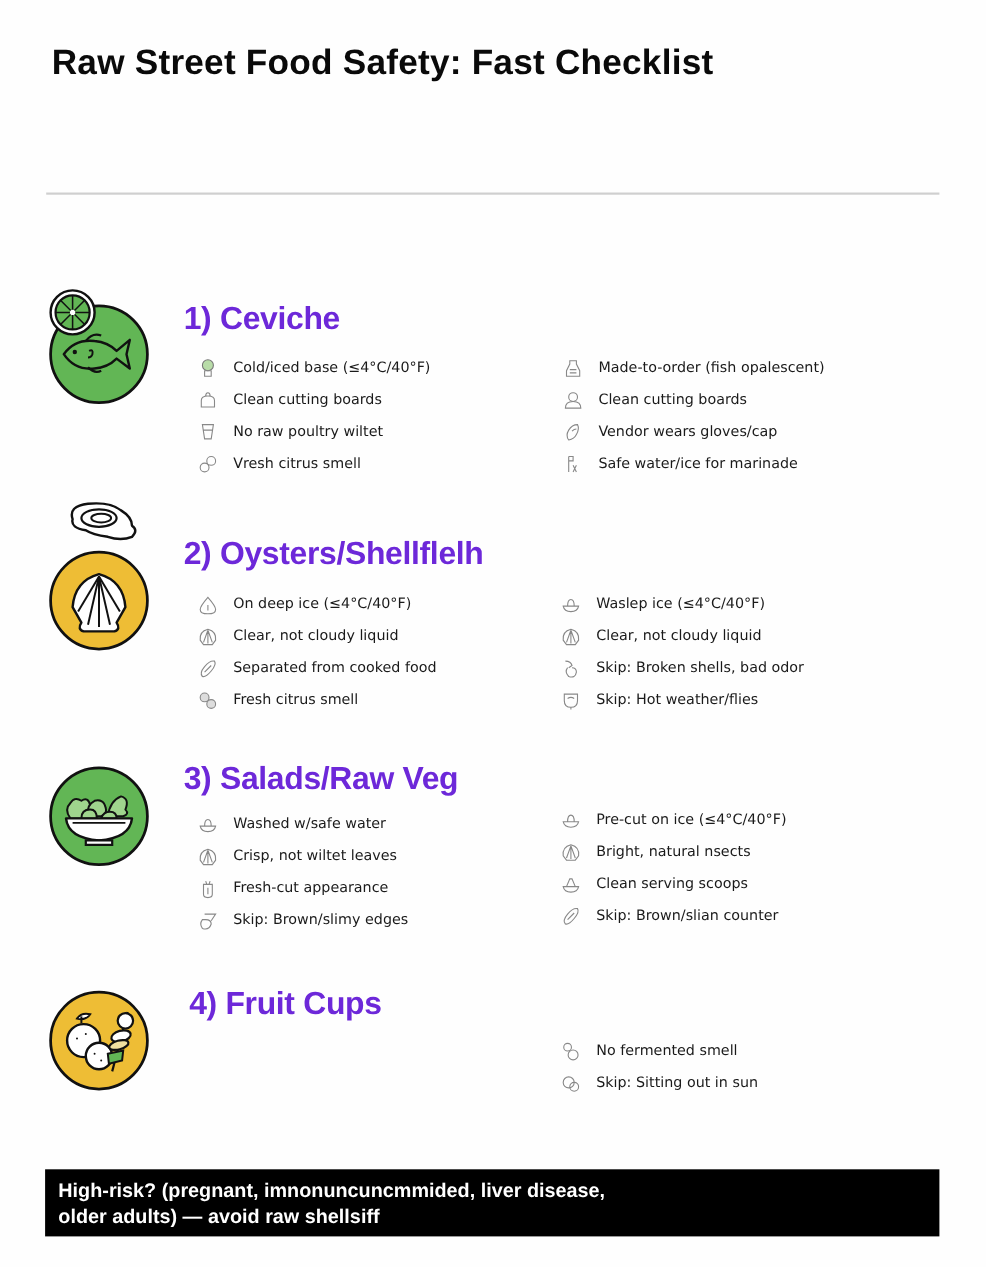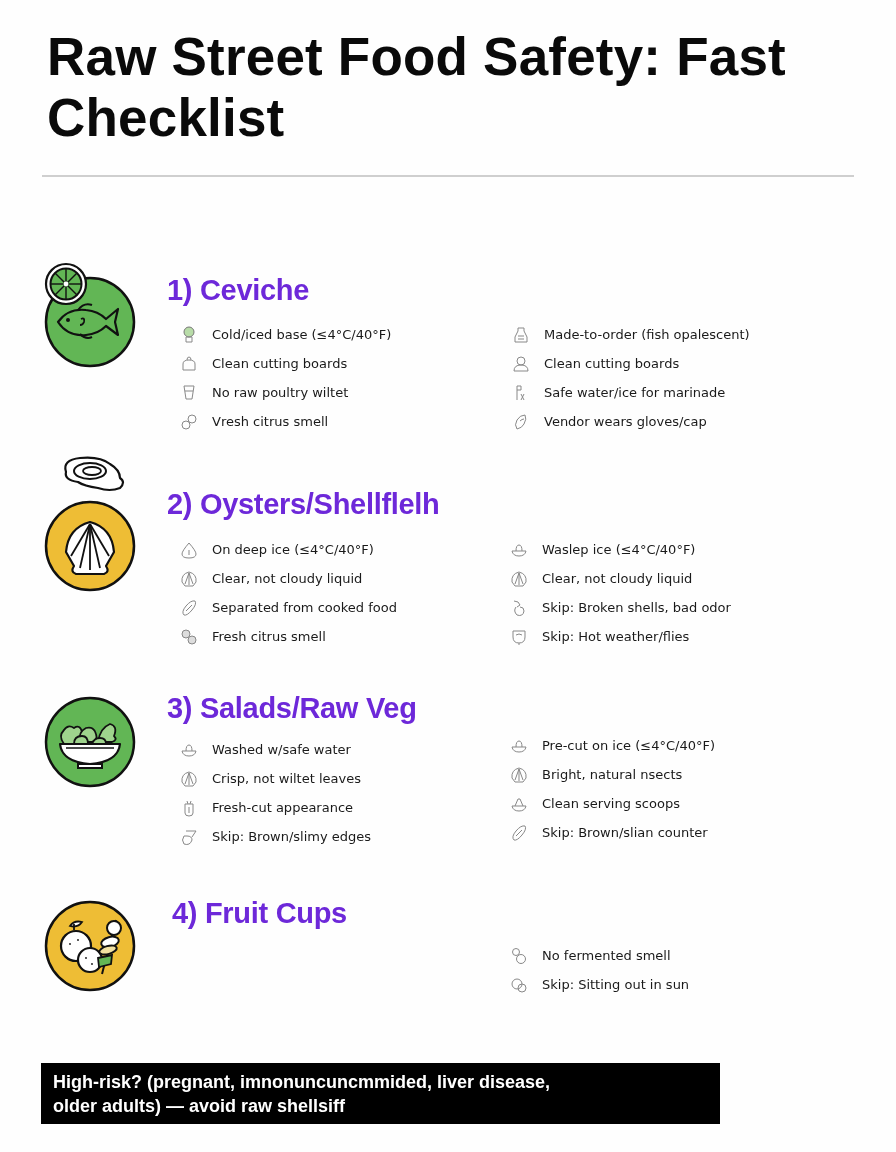--- a/index.html
+++ b/index.html
@@ -2,21 +2,21 @@
 <html><head>
   <meta charset="utf-8">
   <style>
     * { box-sizing: border-box; margin: 0; padding: 0; }
     html, body { width: 896px; height: 1152px; background: #fefefe; overflow: hidden; }
     body { position: relative; font-family: "DejaVu Sans", sans-serif; color: #111; }
 
     .title {
       position: absolute; left: 47px; top: 26px; width: 820px;
       font-family: "Liberation Sans", sans-serif; font-weight: bold;
-      font-size: 53px; line-height: 61px; color: #0a0a0a; letter-spacing: 0.2px;
+      font-size: 32px; line-height: 61px; color: #0a0a0a; letter-spacing: 0.2px;
     }
     .rule {
       position: absolute; left: 42px; top: 175px; width: 812px; height: 2px; background: #cfcfcf;
     }
 
     .section { position: absolute; left: 0; width: 896px; }
     .badge { position: absolute; left: 44px; width: 92px; height: 92px; }
     .badge svg { width: 100%; height: 100%; overflow: visible; }
     .section-title {
       position: absolute; left: 167px;
@@ -29,21 +29,21 @@
       font-family: "DejaVu Sans", sans-serif; font-size: 13px; color: #1a1a1a;
       white-space: nowrap;
     }
     .item .ico {
       width: 22px; height: 22px; margin-right: 12px; flex: 0 0 22px;
       display: inline-flex; align-items: center; justify-content: center;
     }
     .item .ico svg { width: 18px; height: 18px; }
 
     .warn {
-      position: absolute; left: 41px; top: 1063px; width: 679px; height: 61px;
+      position: absolute; left: 41px; top: 1063px; width: 813px; height: 61px;
       background: #000; color: #fff;
       font-family: "Liberation Sans", sans-serif; font-weight: bold;
       font-size: 18px; line-height: 24px; padding: 7px 16px 0 12px;
     }
     .warn span { display: block; }
   </style>
 </head>
 <body>
 
 <h1 class="title">Raw Street Food Safety: Fast Checklist</h1>
@@ -124,32 +124,32 @@
           <svg viewBox="0 0 18 18">
             <circle cx="9" cy="6" r="4" fill="none" stroke="#888" stroke-width="1"></circle>
             <path d="M2 16 q0 -6 7 -6 q7 0 7 6z" fill="none" stroke="#888" stroke-width="1"></path>
           </svg>
         </span>
       <span>Clean cutting boards</span>
     </div>
     <div class="item">
       <span class="ico">
           <svg viewBox="0 0 18 18">
+            <path d="M5 16 q-3 -4 0 -9 q3 -5 8 -5 q2 4 -1 9 q-2 4 -7 5z M8 8 q2 -2 4 -2" fill="none" stroke="#888" stroke-width="1"></path>
+          </svg>
+        </span>
+      <span>Vendor wears gloves/cap</span>
+    </div>
+    <div class="item">
+      <span class="ico">
+          <svg viewBox="0 0 18 18">
             <path d="M5 2 v14 M5 2 h4 v4 h-4 M9 10 l3 6 M12 10 l-3 6" fill="none" stroke="#888" stroke-width="1"></path>
           </svg>
         </span>
       <span>Safe water/ice for marinade</span>
-    </div>
-    <div class="item">
-      <span class="ico">
-          <svg viewBox="0 0 18 18">
-            <path d="M5 16 q-3 -4 0 -9 q3 -5 8 -5 q2 4 -1 9 q-2 4 -7 5z M8 8 q2 -2 4 -2" fill="none" stroke="#888" stroke-width="1"></path>
-          </svg>
-        </span>
-      <span>Vendor wears gloves/cap</span>
     </div>
   </div>
 </div>
 
 <div class="section" style="top:0;">
   <div class="badge" style="top:500px;">
     <svg viewBox="0 0 92 92">
       <circle cx="46" cy="46" r="44" fill="#eebd35" stroke="#111" stroke-width="2.5"></circle>
       <path d="M46 22 q-22 6 -24 30 l8 14 q-4 6 2 8 h28 q6 -2 2 -8 l8 -14 q-2 -24 -24 -30z" fill="#fff" stroke="#111" stroke-width="2.2" stroke-linejoin="round"></path>
       <g stroke="#111" stroke-width="1.8" fill="none">

